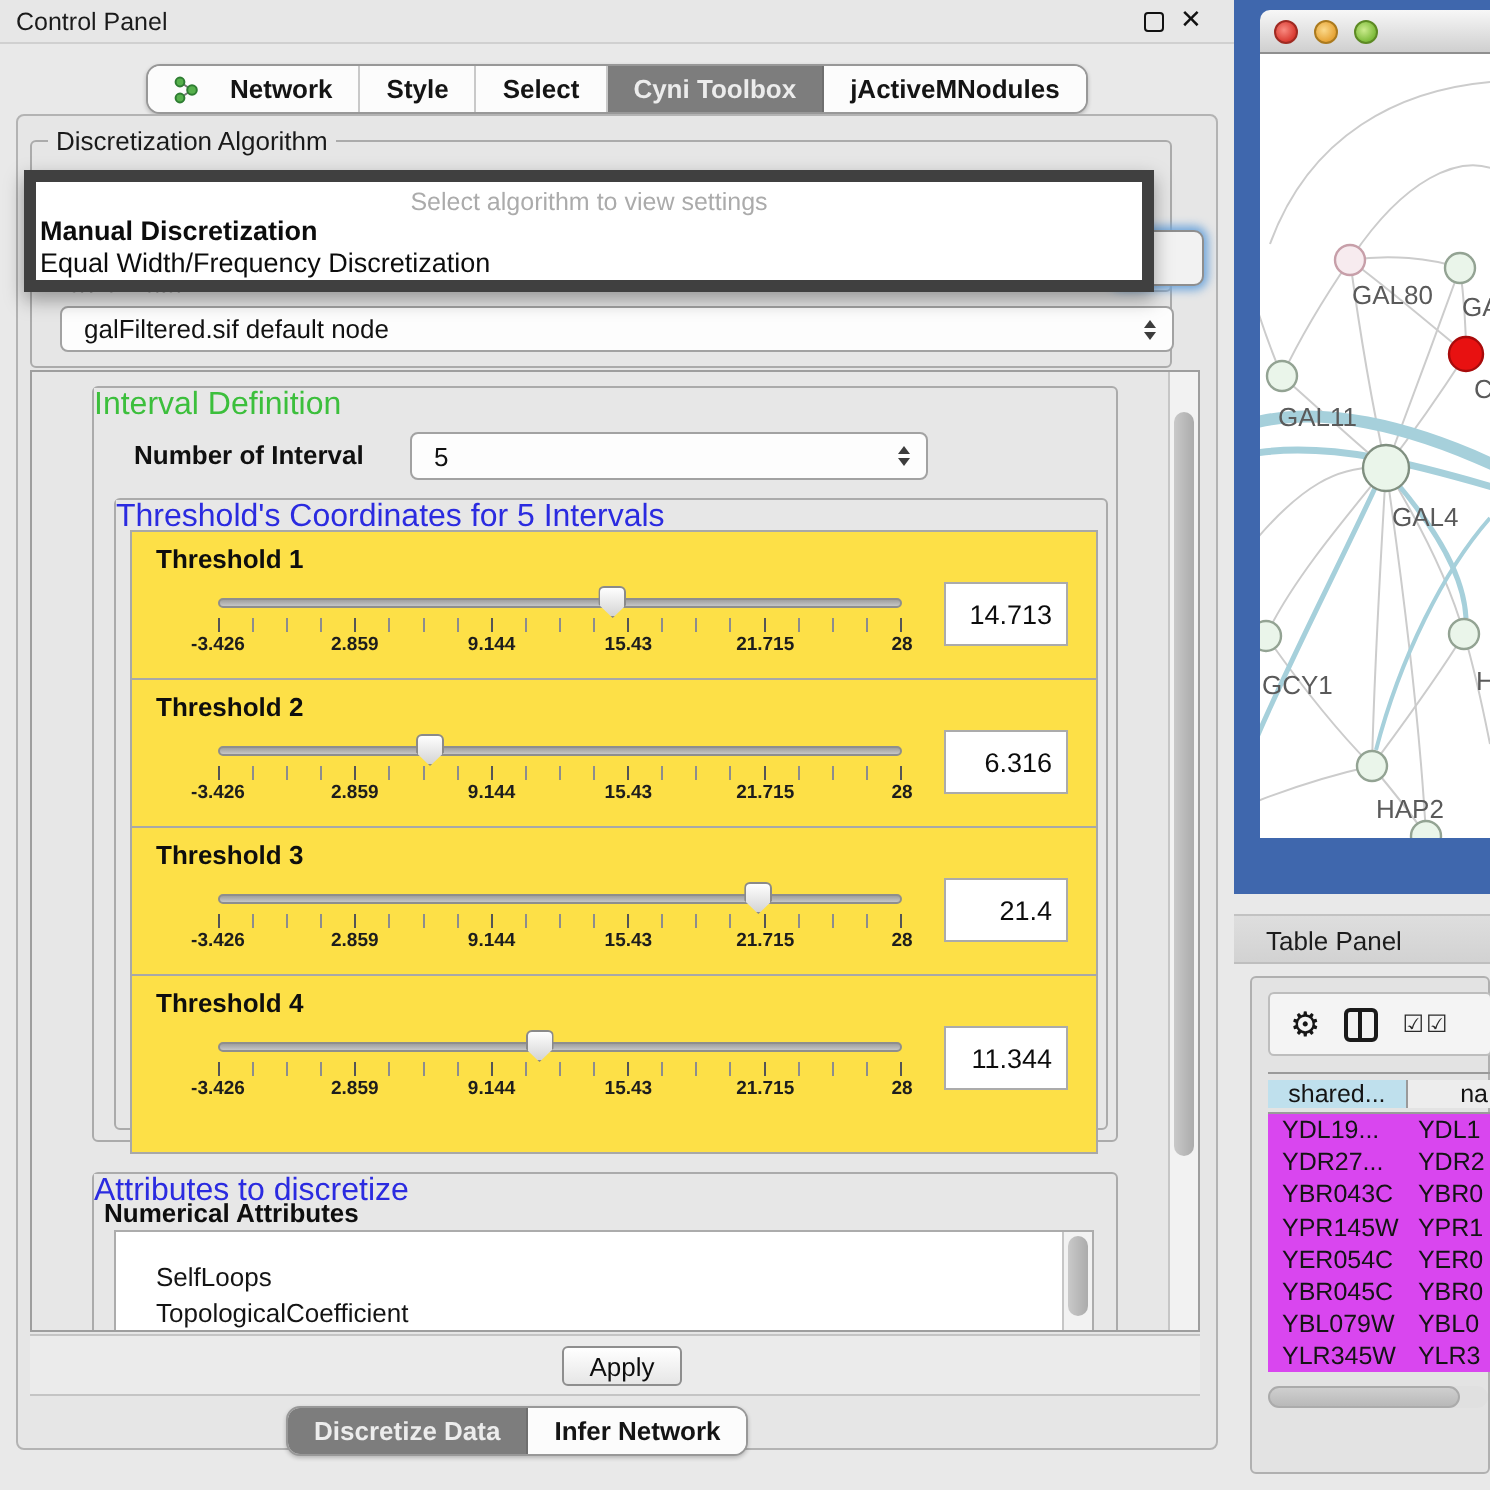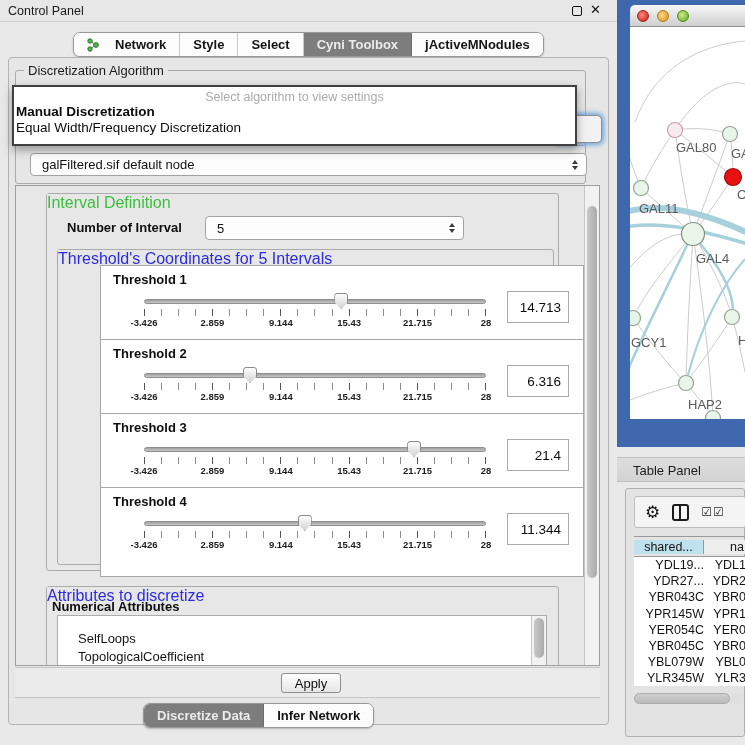--- a/index.html
+++ b/index.html
@@ -37,40 +37,40 @@
   .combo .combo-text { padding-left:11px; overflow:hidden; white-space:nowrap; }
   .spinner { position:absolute; right:8px; top:50%; transform:translateY(-50%); display:flex; flex-direction:column; gap:2px; }
   .spin-up { width:0; height:0; border-left:3.5px solid transparent; border-right:3.5px solid transparent; border-bottom:4.5px solid #3c3c3c; }
   .spin-down { width:0; height:0; border-left:3.5px solid transparent; border-right:3.5px solid transparent; border-top:4.5px solid #3c3c3c; }
   .td-combo { left:14px; top:11px; width:557px; height:23px; }
 
   
   .hidden-combo { position:absolute; left:540px; top:44px; width:46px; height:28px; background:#F2F2F2; border:1px solid #8E8E8E; border-radius:5px; box-shadow:0 0 5px 2px #6FA6DC; z-index:5; }
 
   
-  .popup { position:absolute; left:12px; top:85px; width:565px; height:61px; background:#FFFFFF; border:2px solid #404040; box-shadow:0 4px 9px rgba(0,0,0,0.35); z-index:50; }
+  .popup { position:absolute; left:12px; top:85px; width:565px; height:61px; background:#FFFFFF; border:6px solid #404040; box-shadow:0 4px 9px rgba(0,0,0,0.35); z-index:50; }
   .popup .hint { margin-top:3px; text-align:center; font-size:12.5px; color:#ABABAB; }
   .popup .opt { padding-left:2px; font-size:13.5px; color:#0c0c0c; line-height:15.5px; }
   .popup .opt.bold { font-weight:700; }
 
   
   .scrollpane { position:absolute; left:6px; top:127px; width:585px; height:481px; border:1px solid #9E9E9E; background:#E7E7E7; overflow:hidden; }
   .v-scrollbar { position:absolute; right:0; top:0; width:15px; height:100%; background:#F2F2F2; border-left:1px solid #C6C6C6; }
   .v-thumb { position:absolute; left:2px; width:10px; border-radius:5px; background:linear-gradient(90deg,#C9C9C9,#ABABAB); }
   .sp-thumb { top:20px; height:372px; }
 
   .interval-group { left:30px; top:7px; width:513px; height:378px; border:1px solid #ABABAB; border-radius:3px; position:absolute; }
   .interval-group > .legend, .thresholds-group > .legend, .attrs-group > .legend { background:#E7E7E7; }
 
   .noi-row-label { position:absolute; left:20px; top:26px; font-size:13px; font-weight:700; color:#101010; }
   .noi-combo { left:158px; top:22px; width:259px; height:24px; }
 
   .thresholds-group { position:absolute; left:10px; top:55px; width:497px; height:316px; border:1px solid #ABABAB; border-radius:3px; }
 
-  .threshold { position:absolute; left:7px; width:484px; height:90px; background:#ffffff; border:1px solid #A8A8A8;margin-left:35px; }
+  .threshold { position:absolute; left:7px; width:484px; height:90px; background:#fde047; border:1px solid #A8A8A8; }
   .th-label { position:absolute; left:12px; top:6px; font-size:13px; font-weight:700; color:#0e0e0e; }
   .slider { position:absolute; left:43px; top:30px; width:342px; height:38px; }
   .track { position:absolute; left:0; top:3px; width:342px; height:5px; border-radius:3px; background:linear-gradient(#9F9F9F,#C6C6C6); border:1px solid #8E8E8E; }
   .thumb { position:absolute; top:-3px; width:14px; height:16px; background:linear-gradient(#FEFEFE,#D4D4D4); border:1px solid #8A8A8A; border-radius:3px; clip-path:polygon(0 0,100% 0,100% 58%,50% 100%,0 58%); }
   .ticks { position:absolute; left:0; top:13px; width:342px; height:7px;
     background-image:
       repeating-linear-gradient(90deg,#555 0 1px,transparent 1px 68.2px),
       repeating-linear-gradient(90deg,#8d8d8d 0 1px,transparent 1px 17.05px);
     background-size:342px 7px,342px 4px;
     background-repeat:no-repeat,repeat-y;
@@ -104,21 +104,21 @@
   .tp-body { position:absolute; left:625px; top:488px; width:120px; height:249px; background:#E3E3E3; border:1px solid #B0B0B0; border-radius:3px; }
   .tp-toolbar { position:absolute; left:8px; top:7px; width:112px; height:32px; background:#F4F4F4; border:1px solid #BDBDBD; border-radius:3px; display:flex; align-items:center; gap:12px; padding-left:10px; }
   .gear { font-size:17px; color:#161616; line-height:1; }
   .cols-icon { width:17px; height:17px; border:2px solid #1b1b1b; border-radius:3px; position:relative; }
   .cols-icon::after { content:""; position:absolute; left:5px; top:0; width:2px; height:13px; background:#1b1b1b; }
   .checks { font-size:12px; color:#2a2a2a; letter-spacing:1px; white-space:nowrap; }
   .tp-table { position:absolute; left:8px; top:47px; width:112px; height:150px; overflow:hidden; font-size:12.5px; color:#141414; }
   .tp-head { display:flex; height:21px; border-top:1px solid #9a9a9a; border-bottom:1px solid #9a9a9a;align-items:center; }
   .tp-head .hc1 { width:75px; background:#BFE0ED; border-right:1px solid #9a9a9a; display:flex; align-items:center; justify-content:center; }
   .tp-head .hc2 { width:45px; background:#EDEDED; display:flex; align-items:center; justify-content:flex-end; padding-right:2px; }
-  .tp-row { display:flex; height:16.2px; align-items:center; background:#ffffff;text-align:right; }
+  .tp-row { display:flex; height:16.2px; align-items:center; background:#d946ef; }
   .tp-row .c1 { width:75px; padding-left:7px; white-space:nowrap; overflow:hidden; }
   .tp-row .c2 { width:45px; padding-left:5px; white-space:nowrap; overflow:hidden; }
   .h-scrollbar { position:absolute; left:8px; top:204px; width:110px; height:11px; background:#E0E0E0; border-radius:6px; }
   .h-thumb { position:absolute; left:0; top:0; width:96px; height:11px; background:linear-gradient(#CFCFCF,#B9B9B9); border-radius:6px; border:1px solid #ABABAB; }
 
   .net-tab-icon { display:inline-block; }
 </style>
 </head>
 <body>
 

